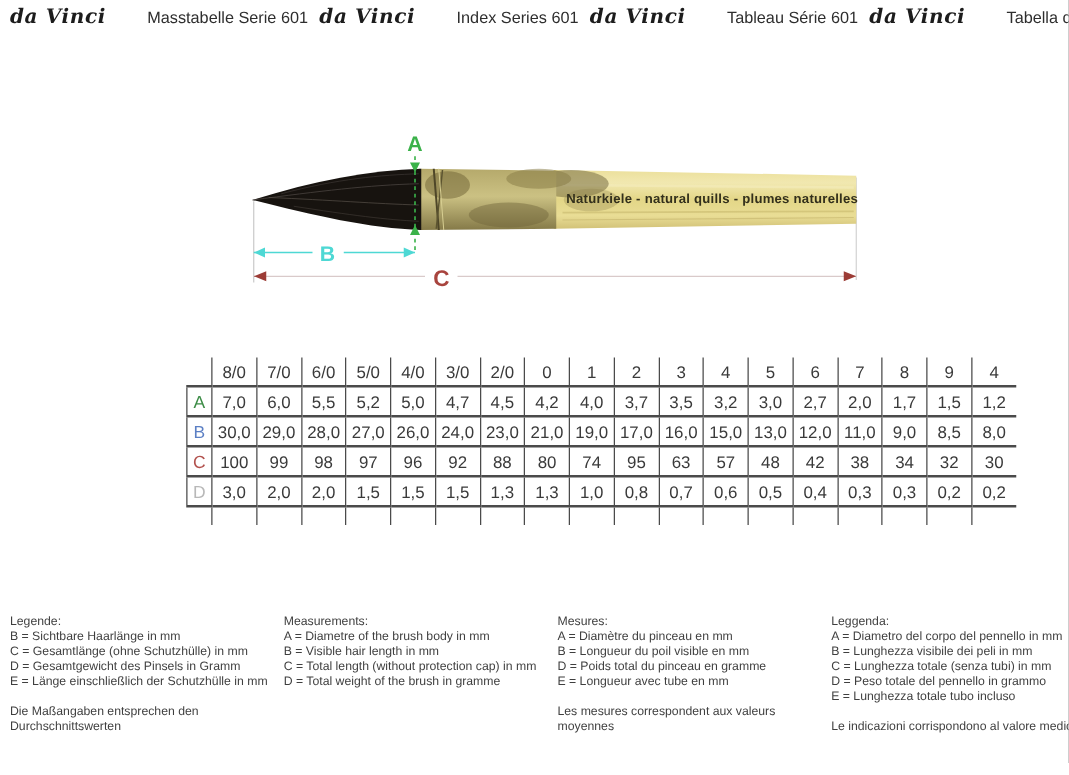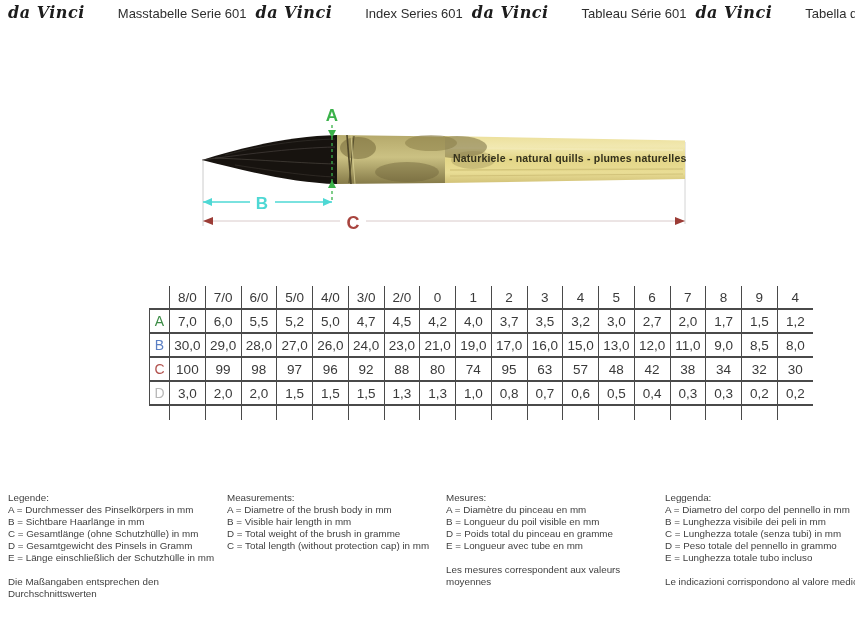--- a/index.html
+++ b/index.html
@@ -279,36 +279,35 @@
             <td></td>
             <td></td>
           </tr>
         </tbody>
     </table>
   </div>
 
   <div id="legends">
       <div class="legend-col">
         <div class="legend-title">Legende:</div>
-        <div class="legend-line">A = Durchmesser des Pinselkörpers in mm</div>
         <div class="legend-line">B = Sichtbare Haarlänge in mm</div>
         <div class="legend-line">C = Gesamtlänge (ohne Schutzhülle) in mm</div>
         <div class="legend-line">D = Gesamtgewicht des Pinsels in Gramm</div>
         <div class="legend-line">E = Länge einschließlich der Schutzhülle in mm</div>
         <div class="legend-note">
           <div>Die Maßangaben entsprechen den</div>
           <div>Durchschnittswerten</div>
         </div>
       </div>
       <div class="legend-col">
         <div class="legend-title">Measurements:</div>
         <div class="legend-line">A = Diametre of the brush body in mm</div>
         <div class="legend-line">B = Visible hair length in mm</div>
+        <div class="legend-line">C = Total length (without protection cap) in mm</div>
         <div class="legend-line">D = Total weight of the brush in gramme</div>
-        <div class="legend-line">C = Total length (without protection cap) in mm</div>
       </div>
       <div class="legend-col">
         <div class="legend-title">Mesures:</div>
         <div class="legend-line">A = Diamètre du pinceau en mm</div>
         <div class="legend-line">B = Longueur du poil visible en mm</div>
         <div class="legend-line">D = Poids total du pinceau en gramme</div>
         <div class="legend-line">E = Longueur avec tube en mm</div>
         <div class="legend-note">
           <div>Les mesures  correspondent aux valeurs</div>
           <div>moyennes</div>

